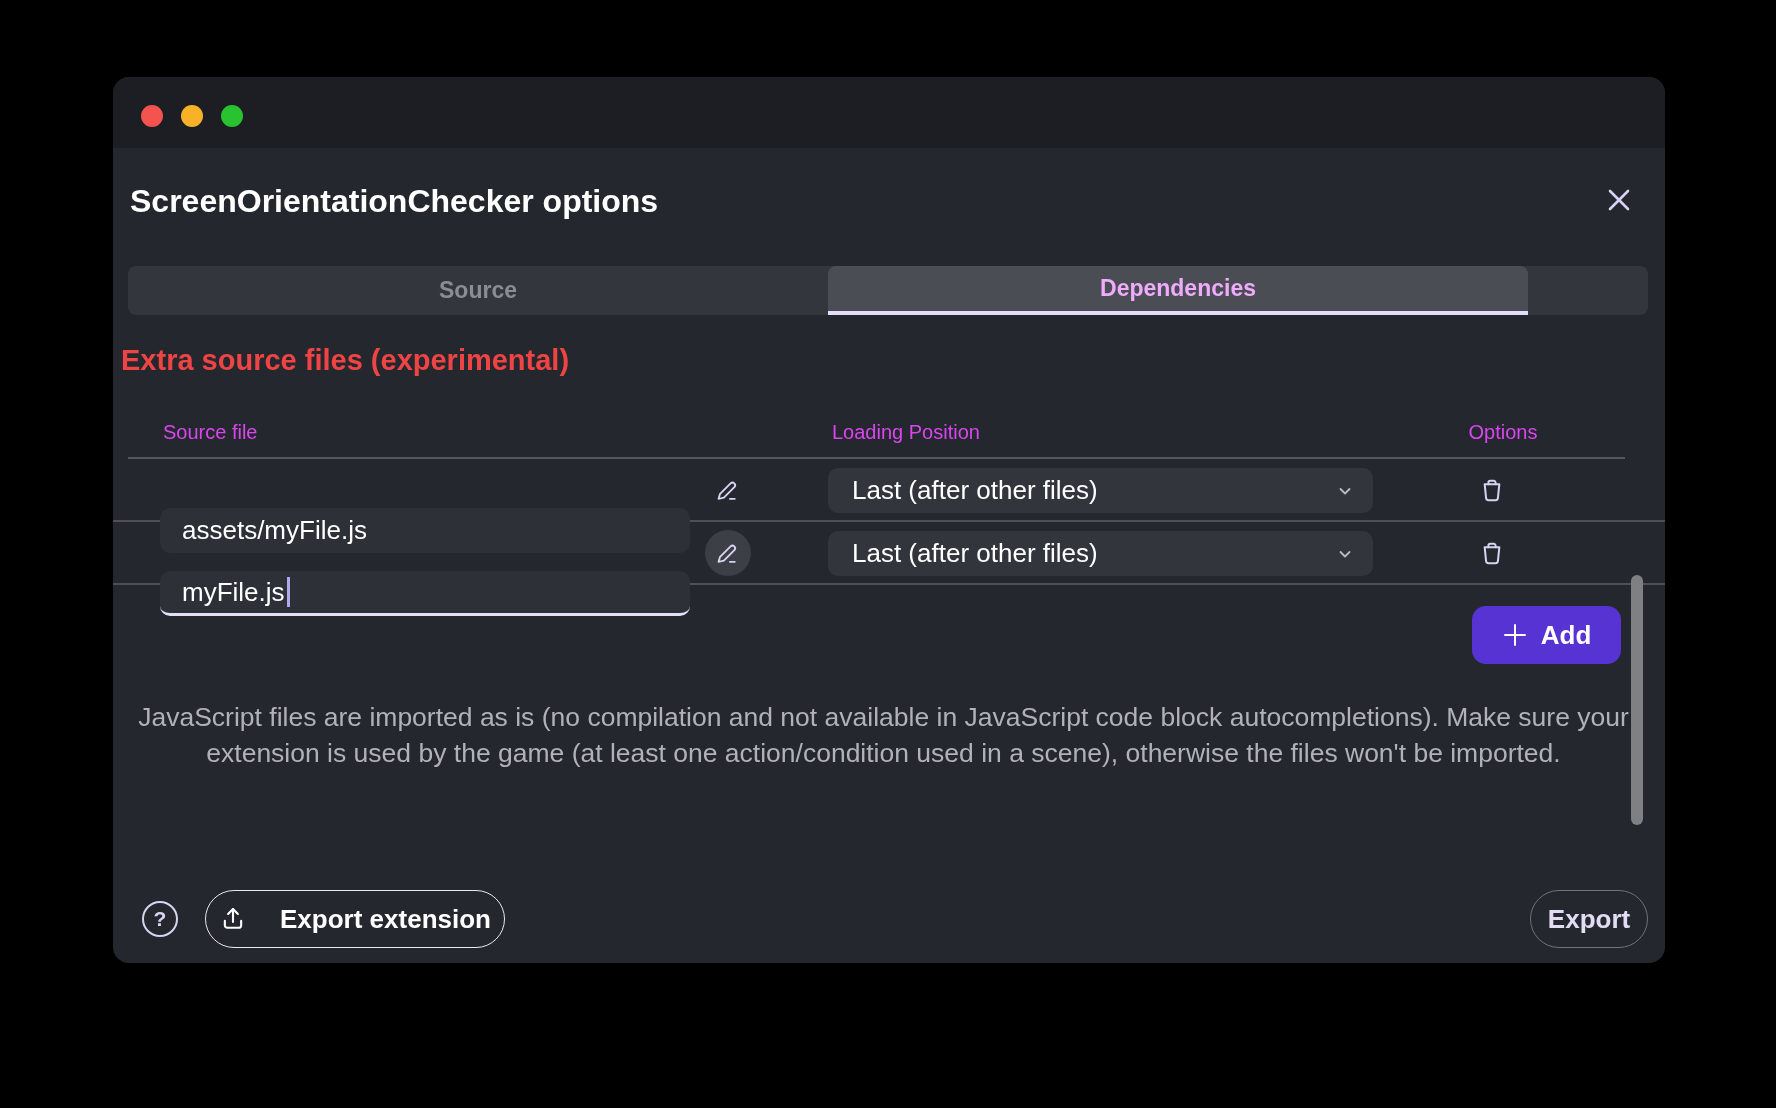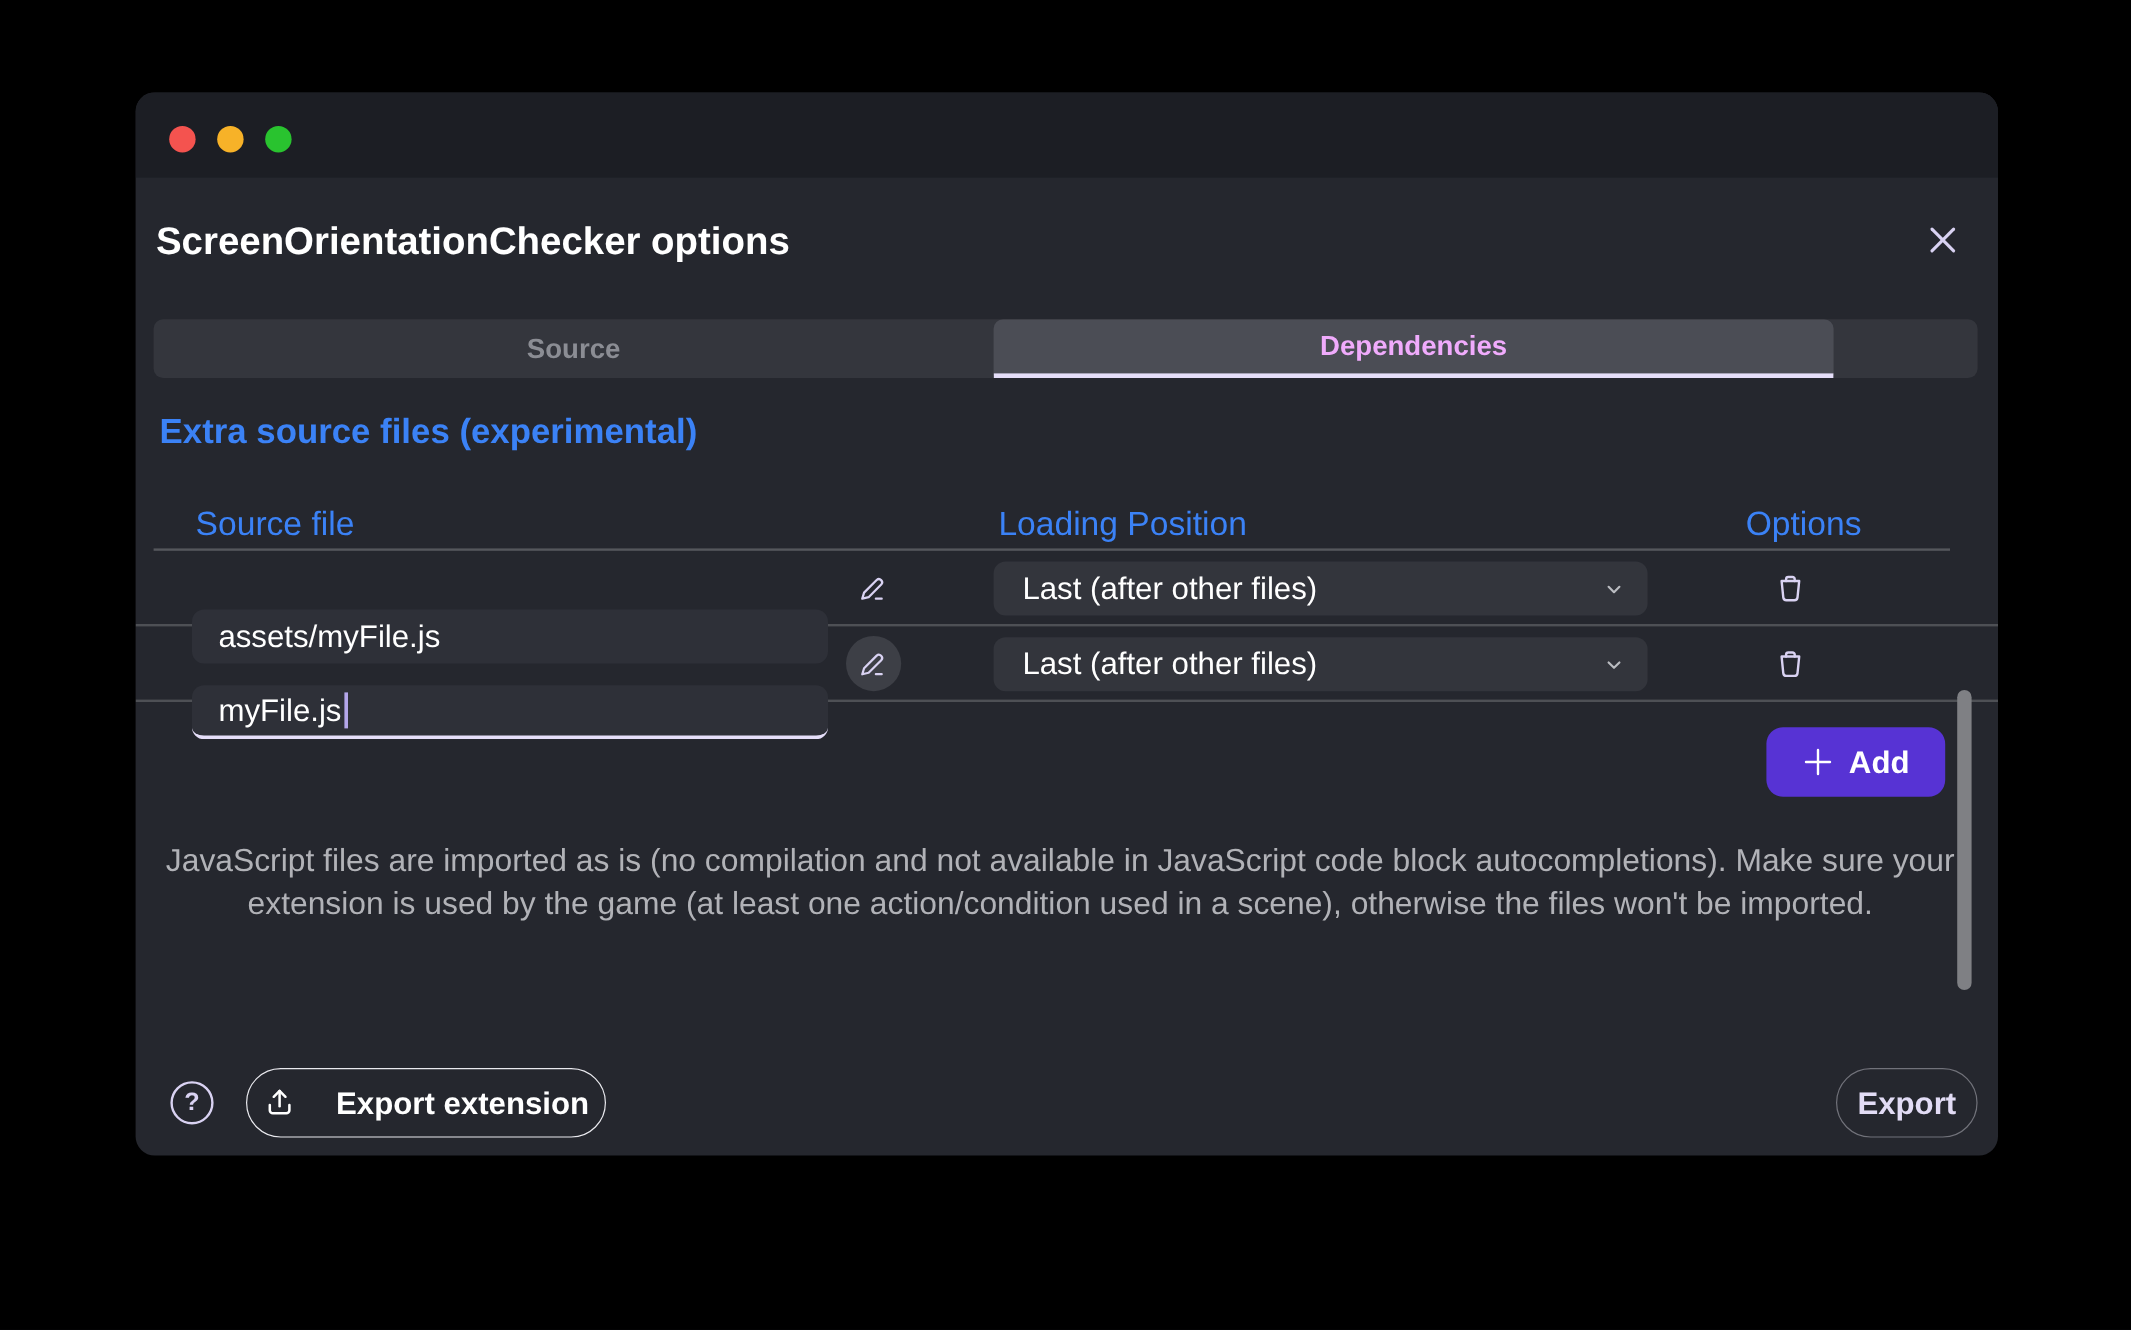--- a/index.html
+++ b/index.html
@@ -28,23 +28,23 @@
     align-items:center;justify-content:center;}
 
   .tabbar{position:absolute;left:15px;top:189px;width:1520px;height:49px;
     background:var(--tabbar_bg);border-radius:8px;overflow:hidden;display:flex;}
   .tab{width:700px;height:100%;display:flex;align-items:center;justify-content:center;
     font-size:23px;font-weight:700;color:var(--inactive_tab_text);cursor:pointer;
     background:transparent;border:none;}
   .tab.active{background:var(--active_tab_bg);color:#f0abfc;
     border-bottom:4px solid var(--tab_underline);border-radius:8px 8px 0 0;}
 
-  .section-heading{position:absolute;left:20px;top:267px;font-size:29px;font-weight:700;color:#3b82f6;}
-
-  .thead{position:absolute;left:0;top:340px;width:100%;height:40px;color:#3b82f6;font-size:28px;}
+  .section-heading{position:absolute;left:8px;top:267px;font-size:29px;font-weight:700;color:#ef4444;}
+
+  .thead{position:absolute;left:0;top:340px;width:100%;height:40px;color:#d946ef;font-size:20px;}
   .th-source{position:absolute;left:50px;top:4px;}
   .th-loading{position:absolute;left:719px;top:4px;}
   .th-action{position:absolute;left:1310px;top:4px;width:160px;text-align:center;}
   .thead-divider{position:absolute;left:15px;top:380px;width:1497px;height:2px;background:var(--divider);}
 
   .rows{position:absolute;left:0;top:382px;width:100%;}
   .trow{position:relative;width:100%;height:63px;border-bottom:2px solid var(--row_divider);}
   .field{position:absolute;left:47px;top:9px;width:530px;height:45px;border-radius:10px;
     background:var(--field_bg);display:flex;align-items:center;padding:0 22px;
     font-size:26px;color:#fff;cursor:text;margin-top:40px;}

